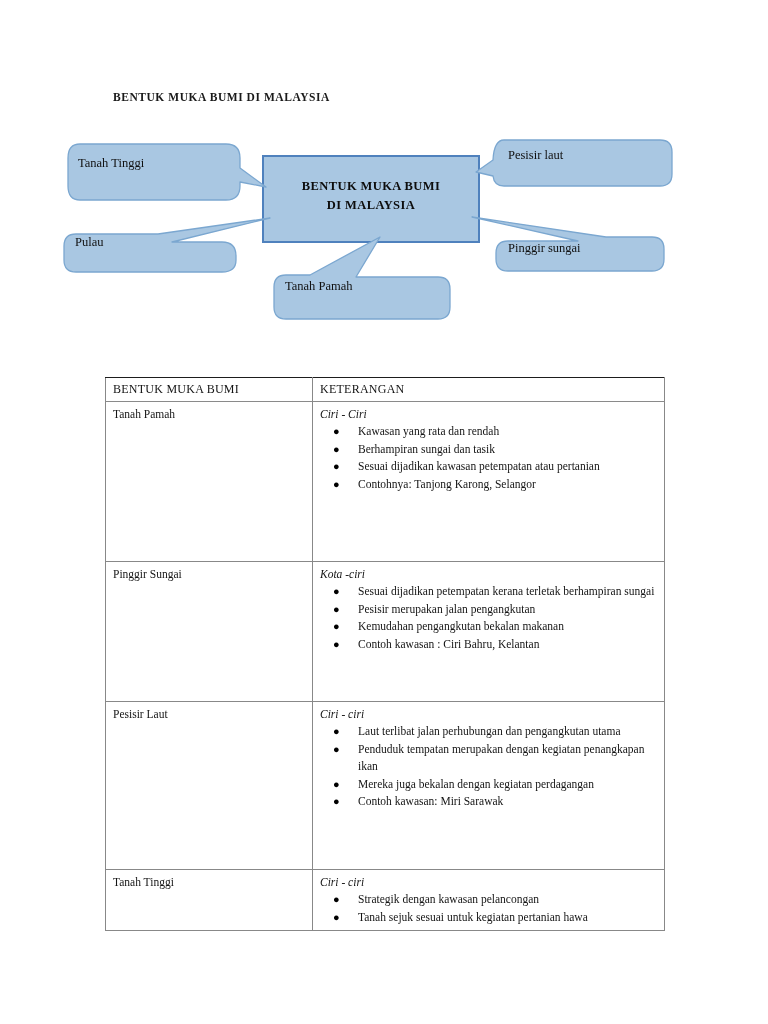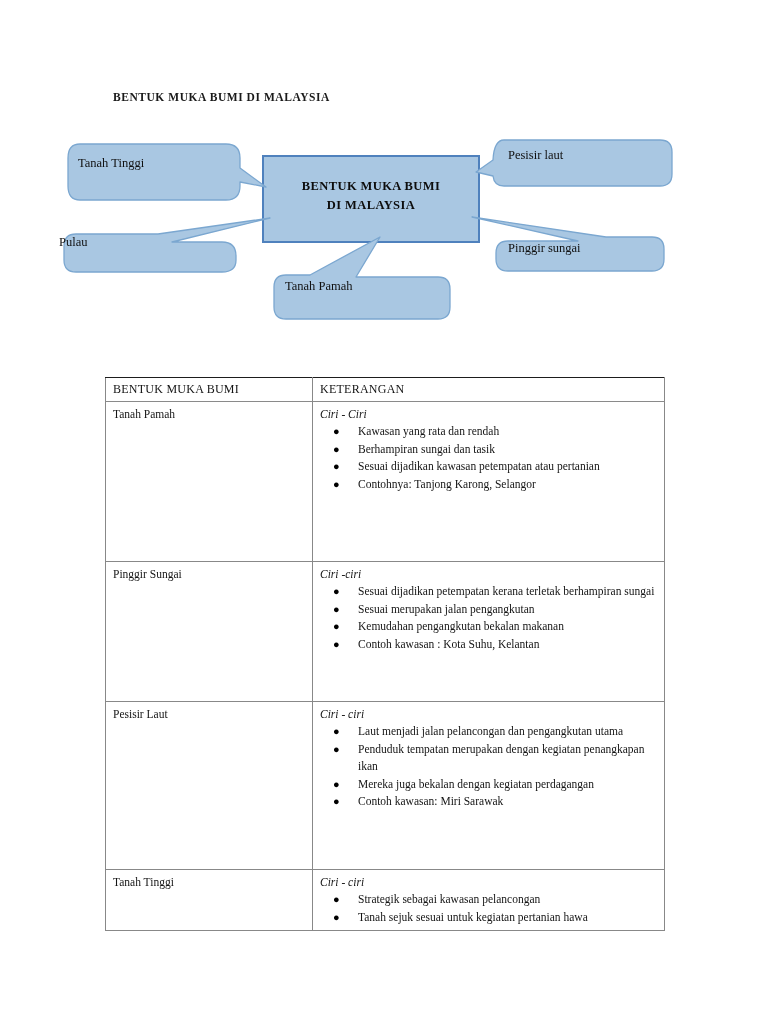--- a/index.html
+++ b/index.html
@@ -151,21 +151,21 @@
     <svg class="callout-svg" style="left:66px; top:17px;" width="205" height="60">
       <path d="M 14,2 L 160,2 Q 174,2 174,16 L 174,26 L 200,45 L 174,40 L 174,44
                Q 174,58 160,58 L 14,58 Q 2,58 2,44 L 2,16 Q 2,2 14,2 Z" fill="#a9c7e2" stroke="#7ba7d0" stroke-width="1.3" stroke-linejoin="round"></path>
     </svg>
     <div class="callout-label" style="left:78px; top:31px;">Tanah Tinggi</div>
 
     <svg class="callout-svg" style="left:62px; top:91px;" width="215" height="58">
       <path d="M 14,18 L 96,18 L 208,2 L 110,26 L 160,26 Q 174,26 174,40 L 174,44
                Q 174,56 160,56 L 14,56 Q 2,56 2,44 L 2,30 Q 2,18 14,18 Z" fill="#a9c7e2" stroke="#7ba7d0" stroke-width="1.3" stroke-linejoin="round"></path>
     </svg>
-    <div class="callout-label" style="left:59px; top:110px;">Pulau</div>
+    <div class="callout-label" style="left:75px; top:110px;">Pulau</div>
 
     <svg class="callout-svg" style="left:272px; top:110px;" width="182" height="88">
       <path d="M 14,40 L 38,40 L 108,2 L 84,42 L 166,42 Q 178,42 178,54 L 178,72
                Q 178,84 166,84 L 14,84 Q 2,84 2,72 L 2,52 Q 2,40 14,40 Z" fill="#a9c7e2" stroke="#7ba7d0" stroke-width="1.3" stroke-linejoin="round"></path>
     </svg>
     <div class="callout-label" style="left:285px; top:154px;">Tanah Pamah</div>
 
     <svg class="callout-svg" style="left:474px; top:13px;" width="202" height="52">
       <path d="M 30,2 L 186,2 Q 198,2 198,14 L 198,36 Q 198,48 186,48 L 30,48
                Q 20,48 19,38 L 2,34 L 19,22 Q 20,2 30,2 Z" fill="#a9c7e2" stroke="#7ba7d0" stroke-width="1.3" stroke-linejoin="round"></path>
@@ -202,49 +202,49 @@
             <li><span class="bullet">●</span><span>Berhampiran sungai dan tasik</span></li>
             <li><span class="bullet">●</span><span>Sesuai dijadikan kawasan petempatan atau pertanian</span></li>
             <li><span class="bullet">●</span><span>Contohnya: Tanjong Karong, Selangor</span></li>
           </ul>
         </td>
       </tr>
 
       <tr class="r-sungai">
         <td class="row-name">Pinggir Sungai</td>
         <td>
-          <span class="ciri-head">Ciri -ciri</span>
+          <span class="ciri-head">Kota -ciri</span>
           <ul class="ciri-list">
             <li><span class="bullet">●</span><span>Sesuai dijadikan petempatan kerana terletak berhampiran sungai</span></li>
-            <li><span class="bullet">●</span><span>Sesuai merupakan jalan pengangkutan</span></li>
+            <li><span class="bullet">●</span><span>Pesisir merupakan jalan pengangkutan</span></li>
             <li><span class="bullet">●</span><span>Kemudahan pengangkutan bekalan makanan</span></li>
-            <li><span class="bullet">●</span><span>Contoh kawasan : Kota Suhu, Kelantan</span></li>
+            <li><span class="bullet">●</span><span>Contoh kawasan : Ciri Bahru, Kelantan</span></li>
           </ul>
         </td>
       </tr>
 
       <tr class="r-pesisir">
         <td class="row-name">Pesisir Laut</td>
         <td>
           <span class="ciri-head">Ciri - ciri</span>
           <ul class="ciri-list">
-            <li><span class="bullet">●</span><span>Laut menjadi jalan pelancongan dan pengangkutan utama</span></li>
+            <li><span class="bullet">●</span><span>Laut terlibat jalan perhubungan dan pengangkutan utama</span></li>
             <li><span class="bullet">●</span><span>Penduduk tempatan merupakan dengan kegiatan penangkapan ikan</span></li>
             <li><span class="bullet">●</span><span>Mereka juga bekalan dengan kegiatan perdagangan</span></li>
             <li><span class="bullet">●</span><span>Contoh kawasan: Miri Sarawak</span></li>
           </ul>
         </td>
       </tr>
 
       <tr class="r-tinggi">
         <td class="row-name">Tanah Tinggi</td>
         <td>
           <span class="ciri-head">Ciri - ciri</span>
           <ul class="ciri-list">
-            <li><span class="bullet">●</span><span>Strategik sebagai kawasan pelancongan</span></li>
+            <li><span class="bullet">●</span><span>Strategik dengan kawasan pelancongan</span></li>
             <li><span class="bullet">●</span><span>Tanah sejuk sesuai untuk kegiatan pertanian hawa</span></li>
           </ul>
         </td>
       </tr>
 
     </tbody>
   </table>
 
 </div>
 

